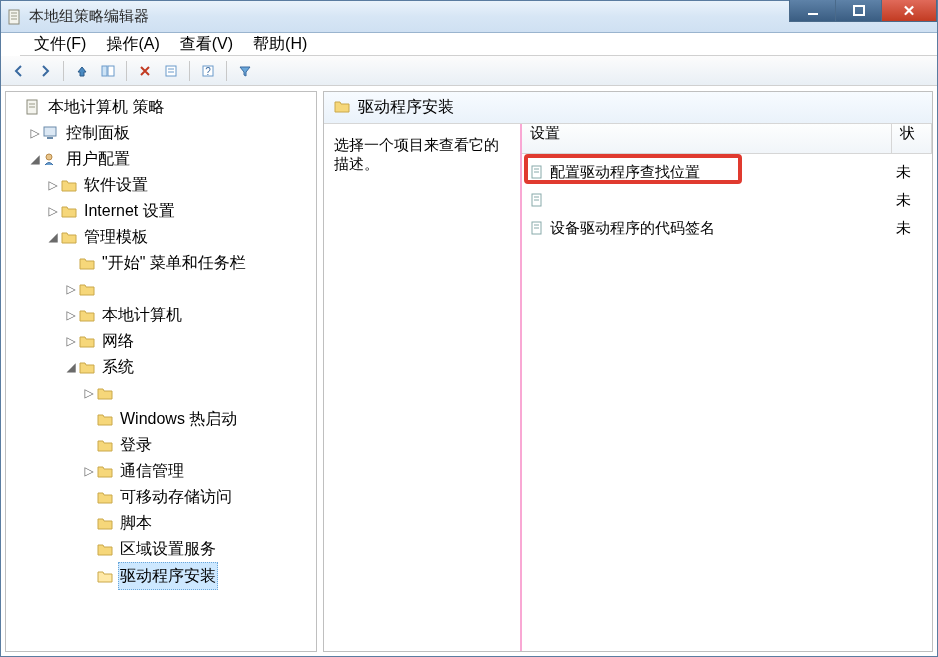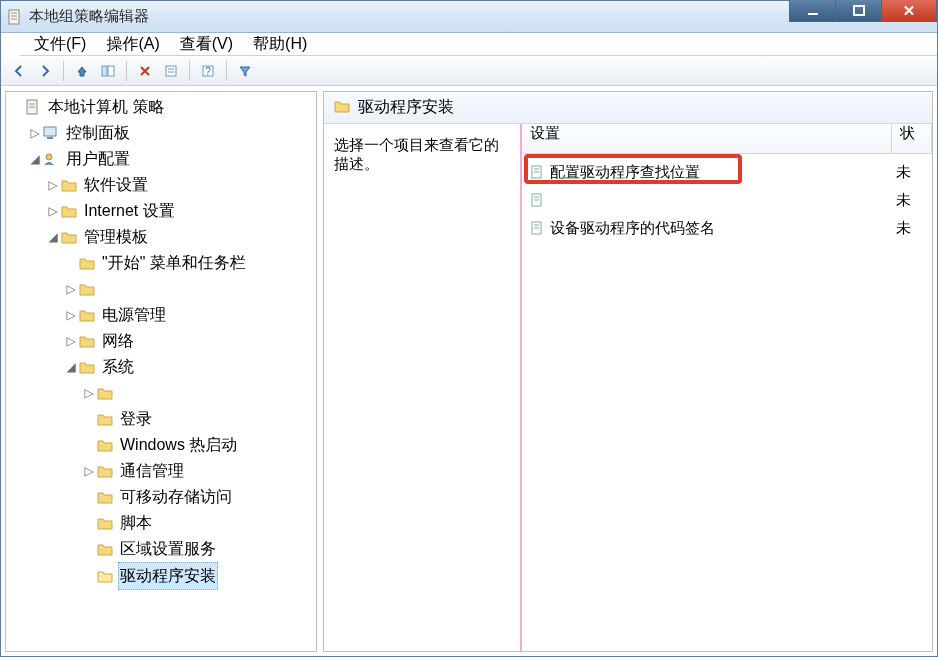--- a/index.html
+++ b/index.html
@@ -302,21 +302,21 @@
         </div>
 
 
         <div class="tree-row ind3">
           <span class="exp">▷</span>
           <span class="ico folder-icon">
               <svg viewBox="0 0 16 14">
                 <path d="M1 3h5l1 2h8v8H1z" fill="#f6d77a" stroke="#caa84a"></path>
               </svg>
             </span>
-          <span class="lbl">电源管理</span>
+          <span class="lbl">本地计算机</span>
         </div>
 
         <div class="tree-row ind3">
           <span class="exp">▷</span>
           <span class="ico folder-icon">
               <svg viewBox="0 0 16 14">
                 <path d="M1 3h5l1 2h8v8H1z" fill="#f6d77a" stroke="#caa84a"></path>
               </svg>
             </span>
           <span class="lbl">网络</span>
@@ -340,30 +340,30 @@
               </svg>
             </span>
         </div>
         <div class="tree-row ind4">
           <span class="exp"></span>
           <span class="ico folder-icon">
               <svg viewBox="0 0 16 14">
                 <path d="M1 3h5l1 2h8v8H1z" fill="#f6d77a" stroke="#caa84a"></path>
               </svg>
             </span>
+          <span class="lbl">Windows 热启动</span>
+        </div>
+        <div class="tree-row ind4">
+          <span class="exp"></span>
+          <span class="ico folder-icon">
+              <svg viewBox="0 0 16 14">
+                <path d="M1 3h5l1 2h8v8H1z" fill="#f6d77a" stroke="#caa84a"></path>
+              </svg>
+            </span>
           <span class="lbl">登录</span>
-        </div>
-        <div class="tree-row ind4">
-          <span class="exp"></span>
-          <span class="ico folder-icon">
-              <svg viewBox="0 0 16 14">
-                <path d="M1 3h5l1 2h8v8H1z" fill="#f6d77a" stroke="#caa84a"></path>
-              </svg>
-            </span>
-          <span class="lbl">Windows 热启动</span>
         </div>
         <div class="tree-row ind4">
           <span class="exp">▷</span>
           <span class="ico folder-icon">
               <svg viewBox="0 0 16 14">
                 <path d="M1 3h5l1 2h8v8H1z" fill="#f6d77a" stroke="#caa84a"></path>
               </svg>
             </span>
           <span class="lbl">通信管理</span>
         </div>

